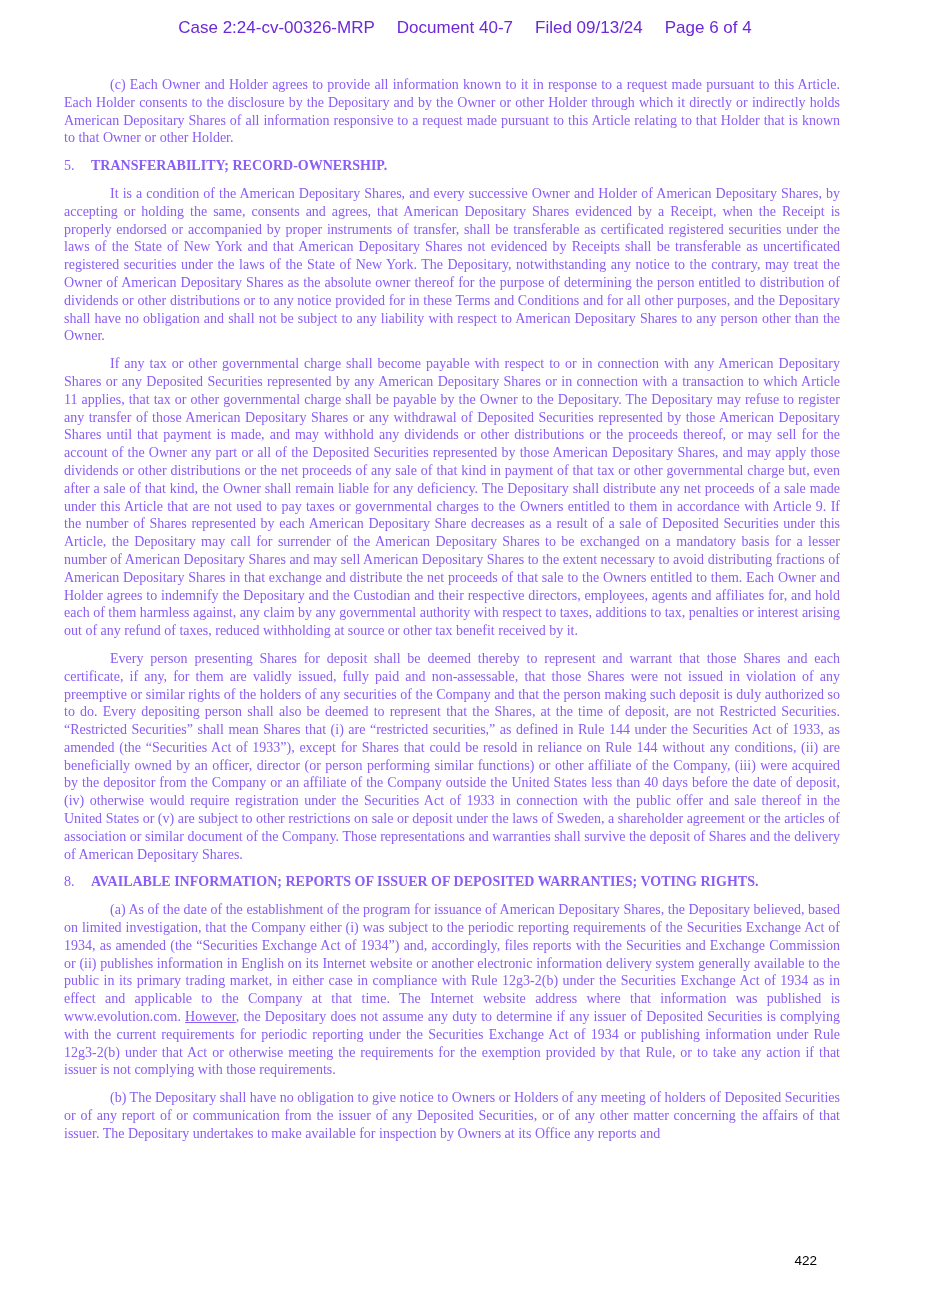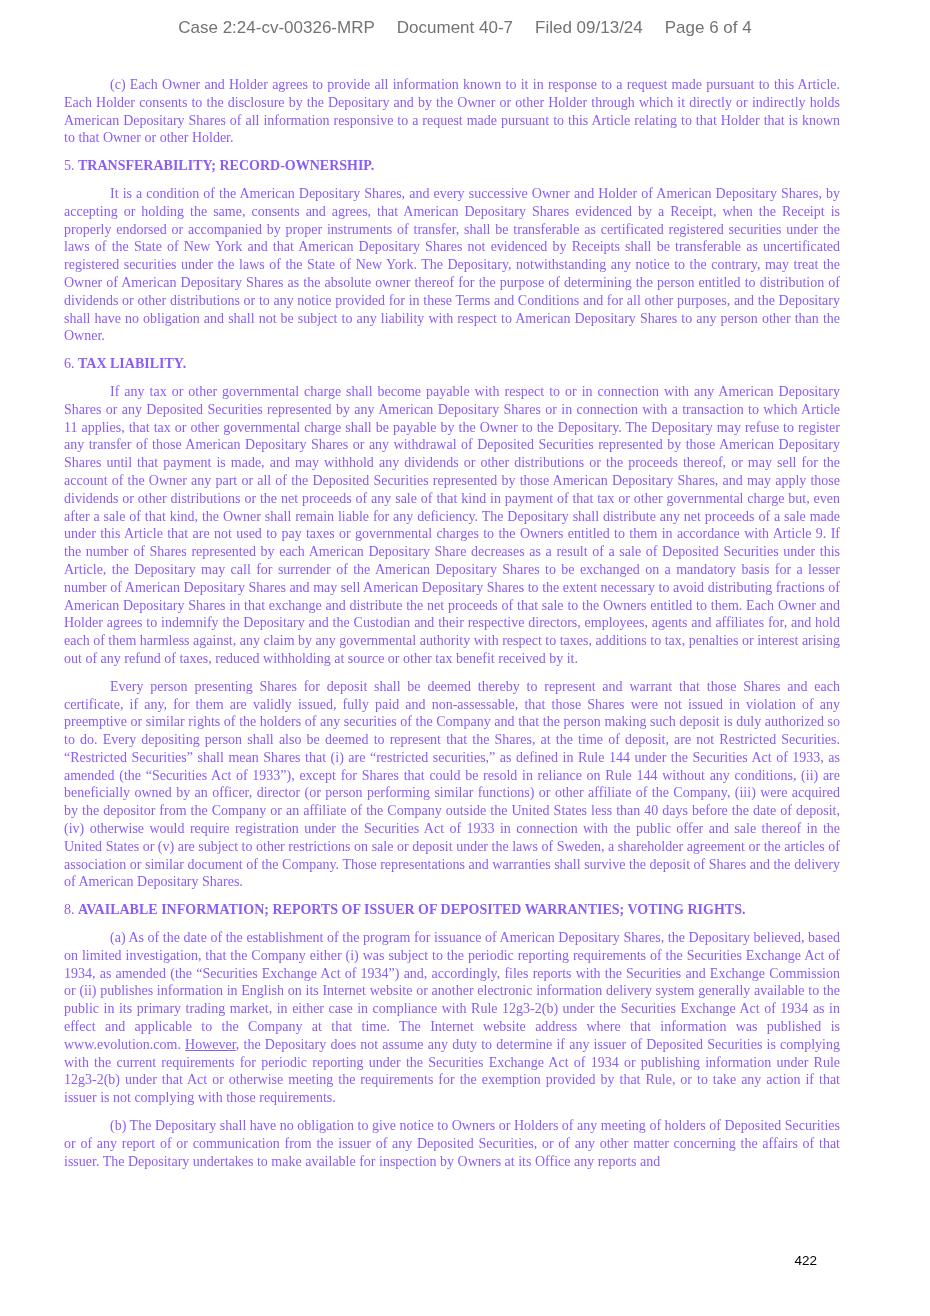--- a/index.html
+++ b/index.html
@@ -15,21 +15,21 @@
     position: absolute;
     top: 18px;
     left: 0;
     width: 100%;
     display: flex;
     justify-content: center;
     gap: 22px;
     font-family: "Liberation Sans", sans-serif;
     font-size: 17px;
     font-weight: 400;
-    color: #737373;
+    color: #6d28d9;
     white-space: nowrap;
   }
   .doc-content {
     position: absolute;
     left: 64px;
     top: 76px;
     width: 776px;
     font-size: 14px;
     line-height: 17.8px;
     color: #8b5cf6;
@@ -38,21 +38,21 @@
   .para {
     text-indent: 46px;
     margin-bottom: 10px;
   }
   .heading {
     margin-top: 3px;
     margin-bottom: 10px;
     text-align: left;
   }
   .heading .hnum { font-weight: 400; }
-  .heading .htitle { font-weight: 700; }
+  .heading .htitle { font-weight: 700; margin-left: 13px; }
   .run-bold { font-weight: 400; }
   .run-underline { text-decoration: underline; }
   .page-number {
     position: absolute;
     top: 1253px;
     right: 113px;
     font-family: "Liberation Sans", sans-serif;
     font-size: 13.5px;
     color: #000000;
   }
@@ -64,21 +64,20 @@
   <span>Case 2:24-cv-00326-MRP</span>
   <span>Document 40-7</span>
   <span>Filed 09/13/24</span>
   <span>Page 6 of 4</span>
 </div>
 
 <div class="doc-content">
     <p class="para"><span>(c) Each Owner and Holder agrees to provide all information known to it in response to a request made pursuant to this Article. Each Holder consents to the disclosure by the Depositary and by the Owner or other Holder through which it directly or indirectly holds American Depositary Shares of all information responsive to a request made pursuant to this Article relating to that Holder that is known to that Owner or other Holder.</span></p>
     <div class="heading"><span class="hnum">5. </span><span class="htitle">TRANSFERABILITY; RECORD-OWNERSHIP.</span></div>
     <p class="para"><span>It is a condition of the American Depositary Shares, and every successive Owner and Holder of American Depositary Shares, by accepting or holding the same, consents and agrees, that American Depositary Shares evidenced by a Receipt, when the Receipt is properly endorsed or accompanied by proper instruments of transfer, shall be transferable as certificated registered securities under the laws of the State of New York and that American Depositary Shares not evidenced by Receipts shall be transferable as uncertificated registered securities under the laws of the State of New York. The Depositary, notwithstanding any notice to the contrary, may treat the Owner of American Depositary Shares as the absolute owner thereof for the purpose of determining the person entitled to distribution of dividends or other distributions or to any notice provided for in these Terms and Conditions and for all other purposes, and the Depositary shall have no obligation and shall not be subject to any liability with respect to American Depositary Shares to any person other than the Owner.</span></p>
-    <div class="heading"><span class="hnum">6. </span><span class="htitle">TAX LIABILITY.</span></div>
     <p class="para"><span>If any tax or other governmental charge shall become payable with respect to or in connection with any American Depositary Shares or any Deposited Securities represented by any American Depositary Shares or in connection with a transaction to which Article 11 applies, that tax or other governmental charge shall be payable by the Owner to the Depositary. The Depositary may refuse to register any transfer of those American Depositary Shares or any withdrawal of Deposited Securities represented by those American Depositary Shares until that payment is made, and may withhold any dividends or other distributions or the proceeds thereof, or may sell for the account of the Owner any part or all of the Deposited Securities represented by those American Depositary Shares, and may apply those dividends or other distributions or the net proceeds of any sale of that kind in payment of that tax or other governmental charge but, even after a sale of that kind, the Owner shall remain liable for any deficiency. The Depositary shall distribute any net proceeds of a sale made under this Article that are not used to pay taxes or governmental charges to the Owners entitled to them in accordance with Article 9. If the number of Shares represented by each American Depositary Share decreases as a result of a sale of Deposited Securities under this Article, the Depositary may call for surrender of the American Depositary Shares to be exchanged on a mandatory basis for a lesser number of American Depositary Shares and may sell American Depositary Shares to the extent necessary to avoid distributing fractions of American Depositary Shares in that exchange and distribute the net proceeds of that sale to the Owners entitled to them. Each Owner and Holder agrees to indemnify the Depositary and the Custodian and their respective directors, employees, agents and affiliates for, and hold each of them harmless against, any claim by any governmental authority with respect to taxes, additions to tax, penalties or interest arising out of any refund of taxes, reduced withholding at source or other tax benefit received by it.</span></p>
     <p class="para"><span>Every person presenting Shares for deposit shall be deemed thereby to represent and warrant that those Shares and each certificate, if any, for them are validly issued, fully paid and non-assessable, that those Shares were not issued in violation of any preemptive or similar rights of the holders of any securities of the Company and that the person making such deposit is duly authorized so to do. Every depositing person shall also be deemed to represent that the Shares, at the time of deposit, are not Restricted Securities. </span><span class="run-bold">“Restricted Securities”</span><span> shall mean Shares that (i) are “restricted securities,” as defined in Rule 144 under the Securities Act of 1933, as amended (the </span><span class="run-bold">“Securities Act of 1933”</span><span>), except for Shares that could be resold in reliance on Rule 144 without any conditions, (ii) are beneficially owned by an officer, director (or person performing similar functions) or other affiliate of the Company, (iii) were acquired by the depositor from the Company or an affiliate of the Company outside the United States less than 40 days before the date of deposit, (iv) otherwise would require registration under the Securities Act of 1933 in connection with the public offer and sale thereof in the United States or (v) are subject to other restrictions on sale or deposit under the laws of Sweden, a shareholder agreement or the articles of association or similar document of the Company. Those representations and warranties shall survive the deposit of Shares and the delivery of American Depositary Shares.</span></p>
     <div class="heading"><span class="hnum">8. </span><span class="htitle">AVAILABLE INFORMATION; REPORTS OF ISSUER OF DEPOSITED WARRANTIES; VOTING RIGHTS.</span></div>
     <p class="para"><span>(a) As of the date of the establishment of the program for issuance of American Depositary Shares, the Depositary believed, based on limited investigation, that the Company either (i) was subject to the periodic reporting requirements of the Securities Exchange Act of 1934, as amended (the </span><span class="run-bold">“Securities Exchange Act of 1934”</span><span>) and, accordingly, files reports with the Securities and Exchange Commission or (ii) publishes information in English on its Internet website or another electronic information delivery system generally available to the public in its primary trading market, in either case in compliance with Rule 12g3-2(b) under the Securities Exchange Act of 1934 as in effect and applicable to the Company at that time. The Internet website address where that information was published is www.evolution.com. </span><span class="run-underline">However</span><span>, the Depositary does not assume any duty to determine if any issuer of Deposited Securities is complying with the current requirements for periodic reporting under the Securities Exchange Act of 1934 or publishing information under Rule 12g3-2(b) under that Act or otherwise meeting the requirements for the exemption provided by that Rule, or to take any action if that issuer is not complying with those requirements.</span></p>
     <p class="para"><span>(b) The Depositary shall have no obligation to give notice to Owners or Holders of any meeting of holders of Deposited Securities or of any report of or communication from the issuer of any Deposited Securities, or of any other matter concerning the affairs of that issuer. The Depositary undertakes to make available for inspection by Owners at its Office any reports and</span></p>
   </div>
 
 <div class="page-number">422</div>
 
 </body></html>

